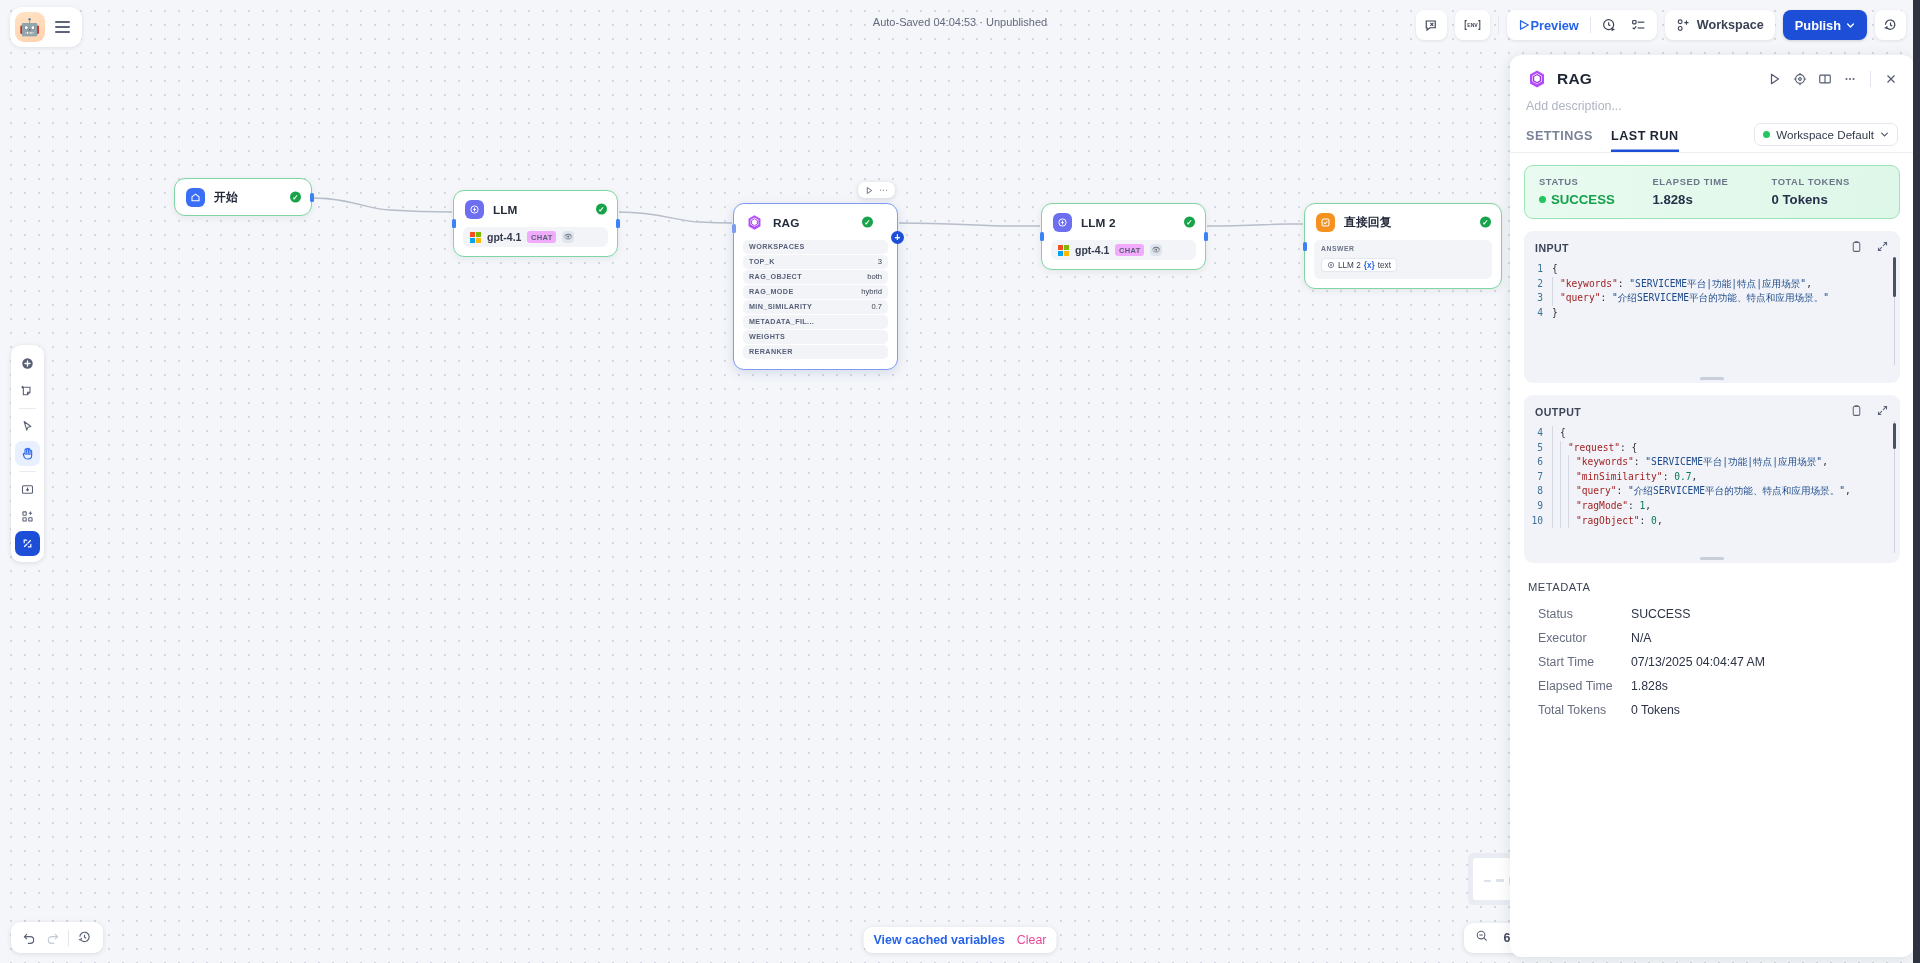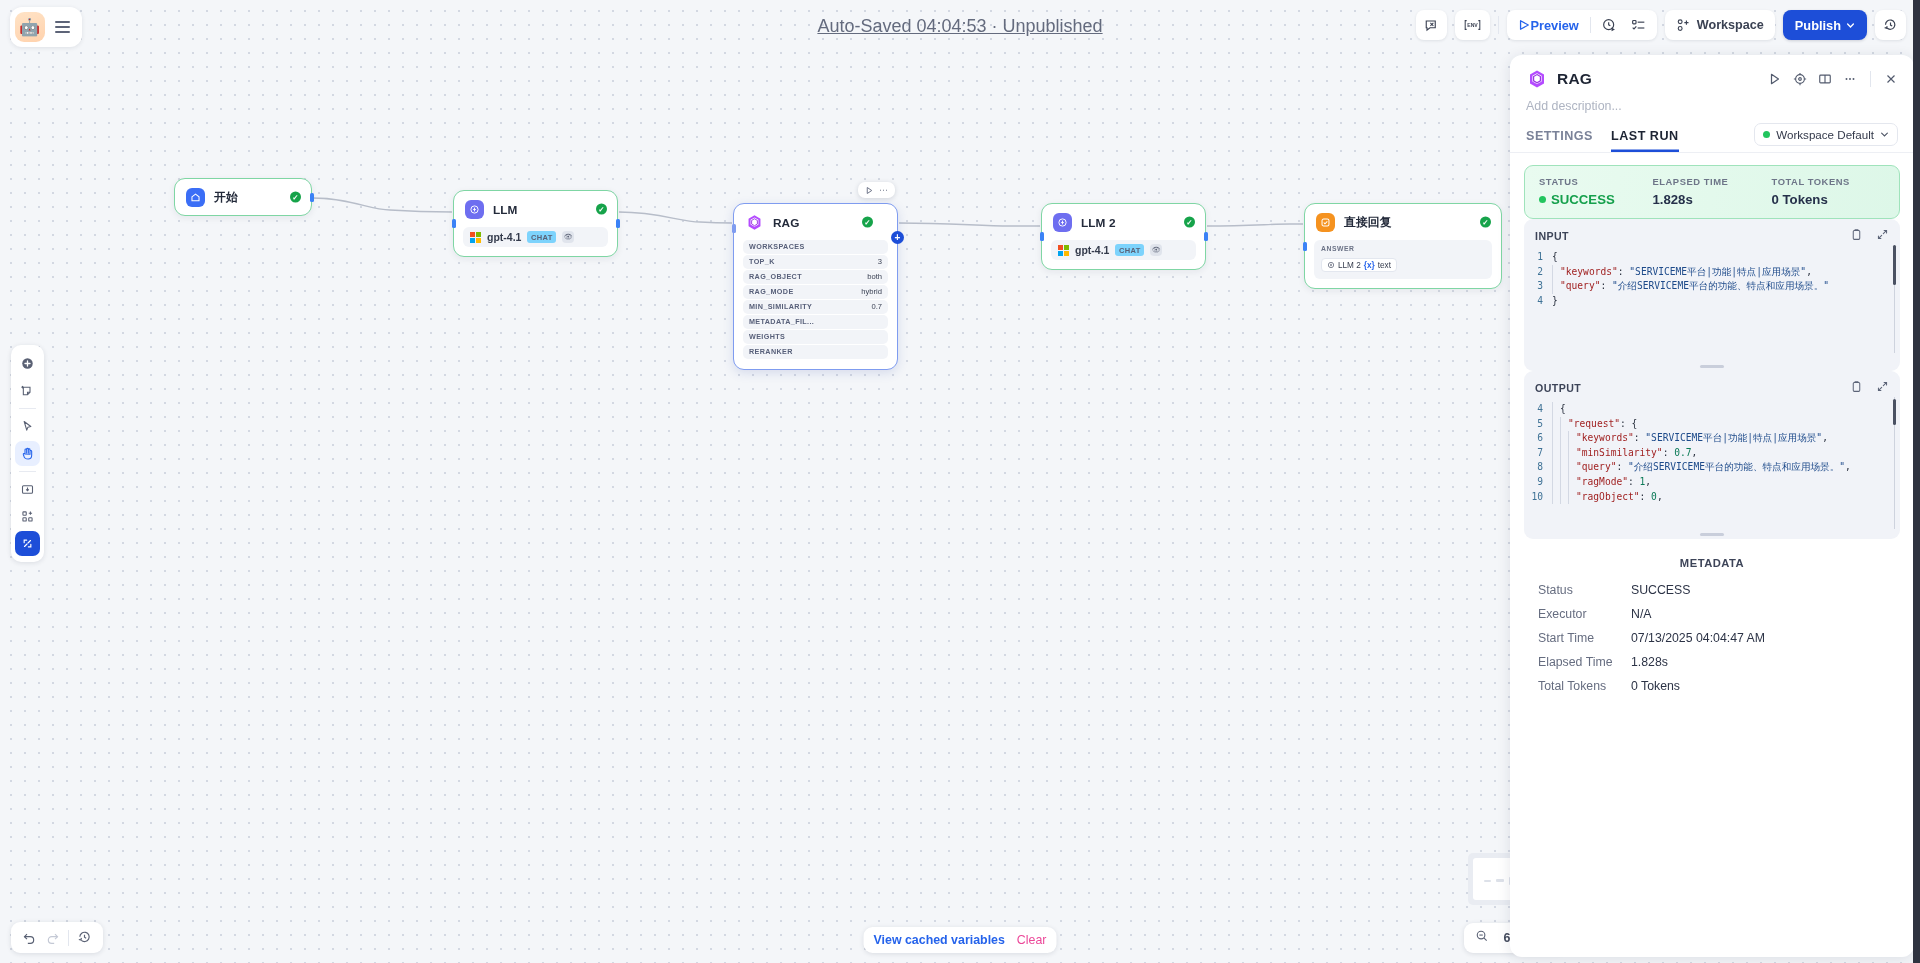--- a/index.html
+++ b/index.html
@@ -44,23 +44,22 @@
     background: linear-gradient(160deg,#ffe3c6,#ffd2ad);
     display: flex; align-items: center; justify-content: center;
     font-size: 17px; line-height: 1;
   }
   .hamburger { display: flex; flex-direction: column; gap: 3px; padding: 3px 2px; cursor: pointer; }
   .hamburger i { display: block; width: 15px; height: 2px; border-radius: 2px; background: #5d6478; }
 
   .autosave {
     position: absolute; left: 0; right: 0; top: 16px;
     text-align: center;
-    font-size: 18px; color: #646b7e;
+    font-size: 11px; color: #646b7e;
     pointer-events: none;
-    text-decoration: underline;
   }
 
   .tb-right {
     position: absolute; right: 14px; top: 10px;
     display: flex; align-items: center; gap: 8px;
     pointer-events: auto;
   }
   .tb-btn {
     height: 30px; min-width: 30px;
     background: #fff; border: none; border-radius: 8px;
@@ -137,21 +136,21 @@
   .model-row {
     background: #f2f4f8; border-radius: 6px;
     display: flex; align-items: center; gap: 6px;
     padding: 4px 7px; height: 20px;
   }
   .ms-logo { width: 11px; height: 11px; display: grid; grid-template-columns: 1fr 1fr; grid-gap: 1px; flex: none; }
   .ms-logo i { display:block; }
   .model-name { font-size: 10.5px; color: #343b4c; font-weight: 600; }
   .chip {
     font-size: 7.5px; letter-spacing: .4px; color: #596075;
-    background: #7dd3fc; border-radius: 3px; padding: 1.5px 3.5px; font-weight: 600;
+    background: #f0abfc; border-radius: 3px; padding: 1.5px 3.5px; font-weight: 600;
   }
   .eye {
     width: 12px; height: 12px; border-radius: 4px; background: #e0e4ec;
     display: flex; align-items: center; justify-content: center; color:#5b6276; font-size:7px;
   }
   .prop-row {
     background: #f2f4f8; border-radius: 5px;
     height: 13.5px; margin-bottom: 1.5px;
     display: flex; align-items: center; justify-content: space-between;
     padding: 0 6px;
@@ -265,20 +264,21 @@
     border:1px solid #9fe3bb; border-radius:9px;
     display:flex; padding: 10px 14px 11px 14px; gap: 0;
   }
   .sc-col { flex:1; }
   .sc-col:nth-child(2){ flex:1.05 }
   .sc-k { font-size:9.4px; letter-spacing:.55px; color:#6d7588; font-weight:600; margin-bottom:5px; }
   .sc-v { font-size:13.2px; font-weight:700; color:#25304a; display:flex; align-items:center; gap:5px; }
   .sc-v.ok { color:#15a04c; }
 
   .code-card {
+    margin-top: 12px;
     background:#f1f3f8; border-radius:9px; overflow:hidden;
     position: relative;
   }
   .cc-head {
     display:flex; align-items:center; padding: 8px 11px 5px 11px;
   }
   .cc-title { font-size:10.6px; font-weight:700; letter-spacing:.45px; color:#3d4458; }
   .cc-acts { margin-left:auto; display:flex; align-items:center; gap:13px; color:#5c6478; }
   .cc-body {
     position: relative;
@@ -298,21 +298,21 @@
   .cc-vscroll {
     position:absolute; right: 4px; width: 3px; border-radius:2px; background:#4b5263;
   }
   .cc-hgrip {
     position:absolute; bottom: 3px; left: 50%; transform: translateX(-50%);
     width: 24px; height: 3px; border-radius: 2px; background:#c9cedb;
   }
   .cc-railline { position:absolute; right:5px; width:1px; background:#ced3de; }
 
   .meta { padding: 18px 4px 6px 4px; }
-  .meta-h { font-size:11.2px; font-weight:700; letter-spacing:.5px; color:#3d4458; margin-bottom: 9px; text-align: center; }
+  .meta-h { font-size:11.2px; font-weight:400; letter-spacing:.5px; color:#3d4458; margin-bottom: 9px; }
   .meta-row { display:flex; padding: 5px 0 5px 10px; font-size:12.3px; }
   .meta-k { width: 93px; color:#666d80; flex:none; }
   .meta-v { color:#2c3346; }
 
   .edge-scroll {
     position: absolute; right: 0; top: 0; bottom: 0; width: 7px;
     background: #2f3340; z-index: 40;
   }
 </style>
 </head>

